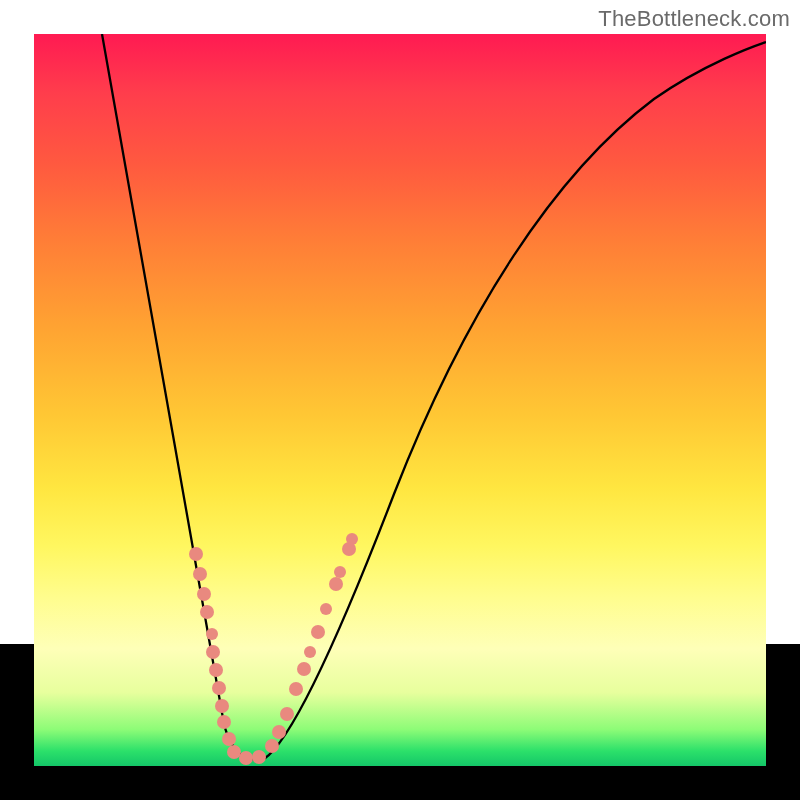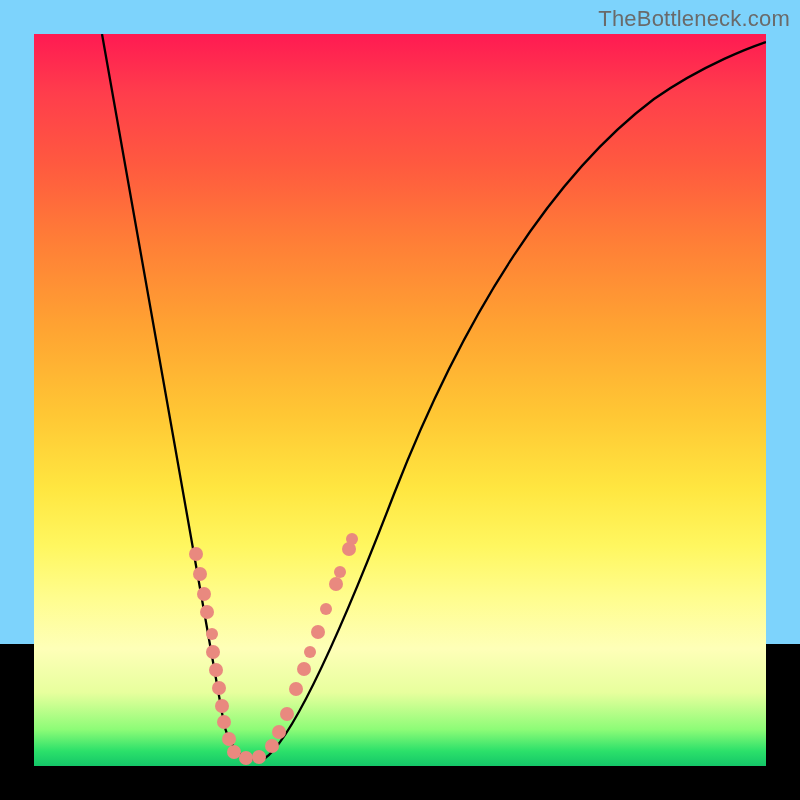--- a/index.html
+++ b/index.html
@@ -9,21 +9,21 @@
     height: 800px;
     overflow: hidden;
     background: #000;
     font-family: Arial, Helvetica, sans-serif;
   }
   .frame {
     position: absolute;
     left: 0; top: 0;
     width: 800px;
     height: 644px;
-    background: #7dd3fc;
+    background: #ffffff;
   }
   .plot-area {
     position: absolute;
     left: 34px;
     top: 34px;
     width: 732px;
     height: 732px;
     overflow: hidden;
   }
   .gradient-bg {

